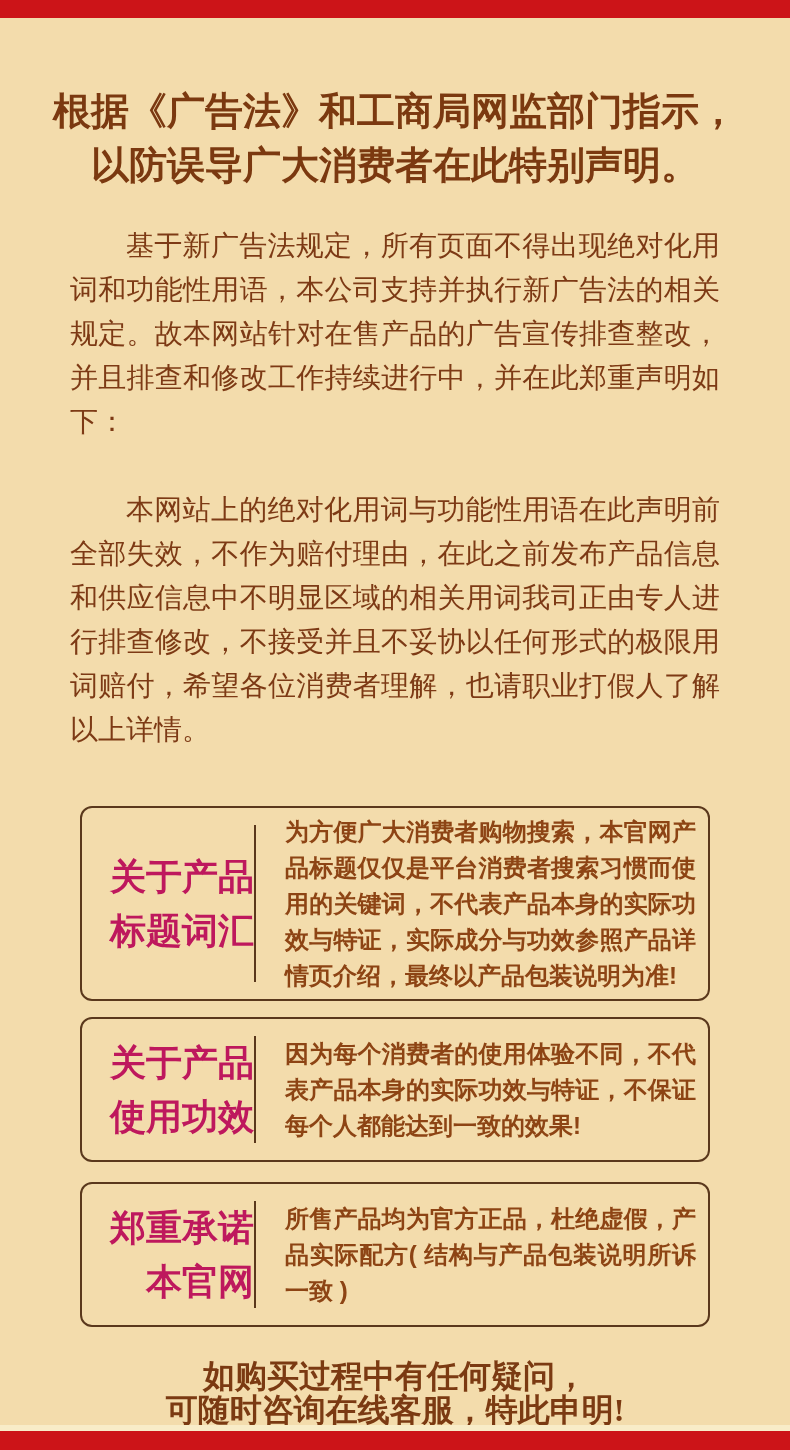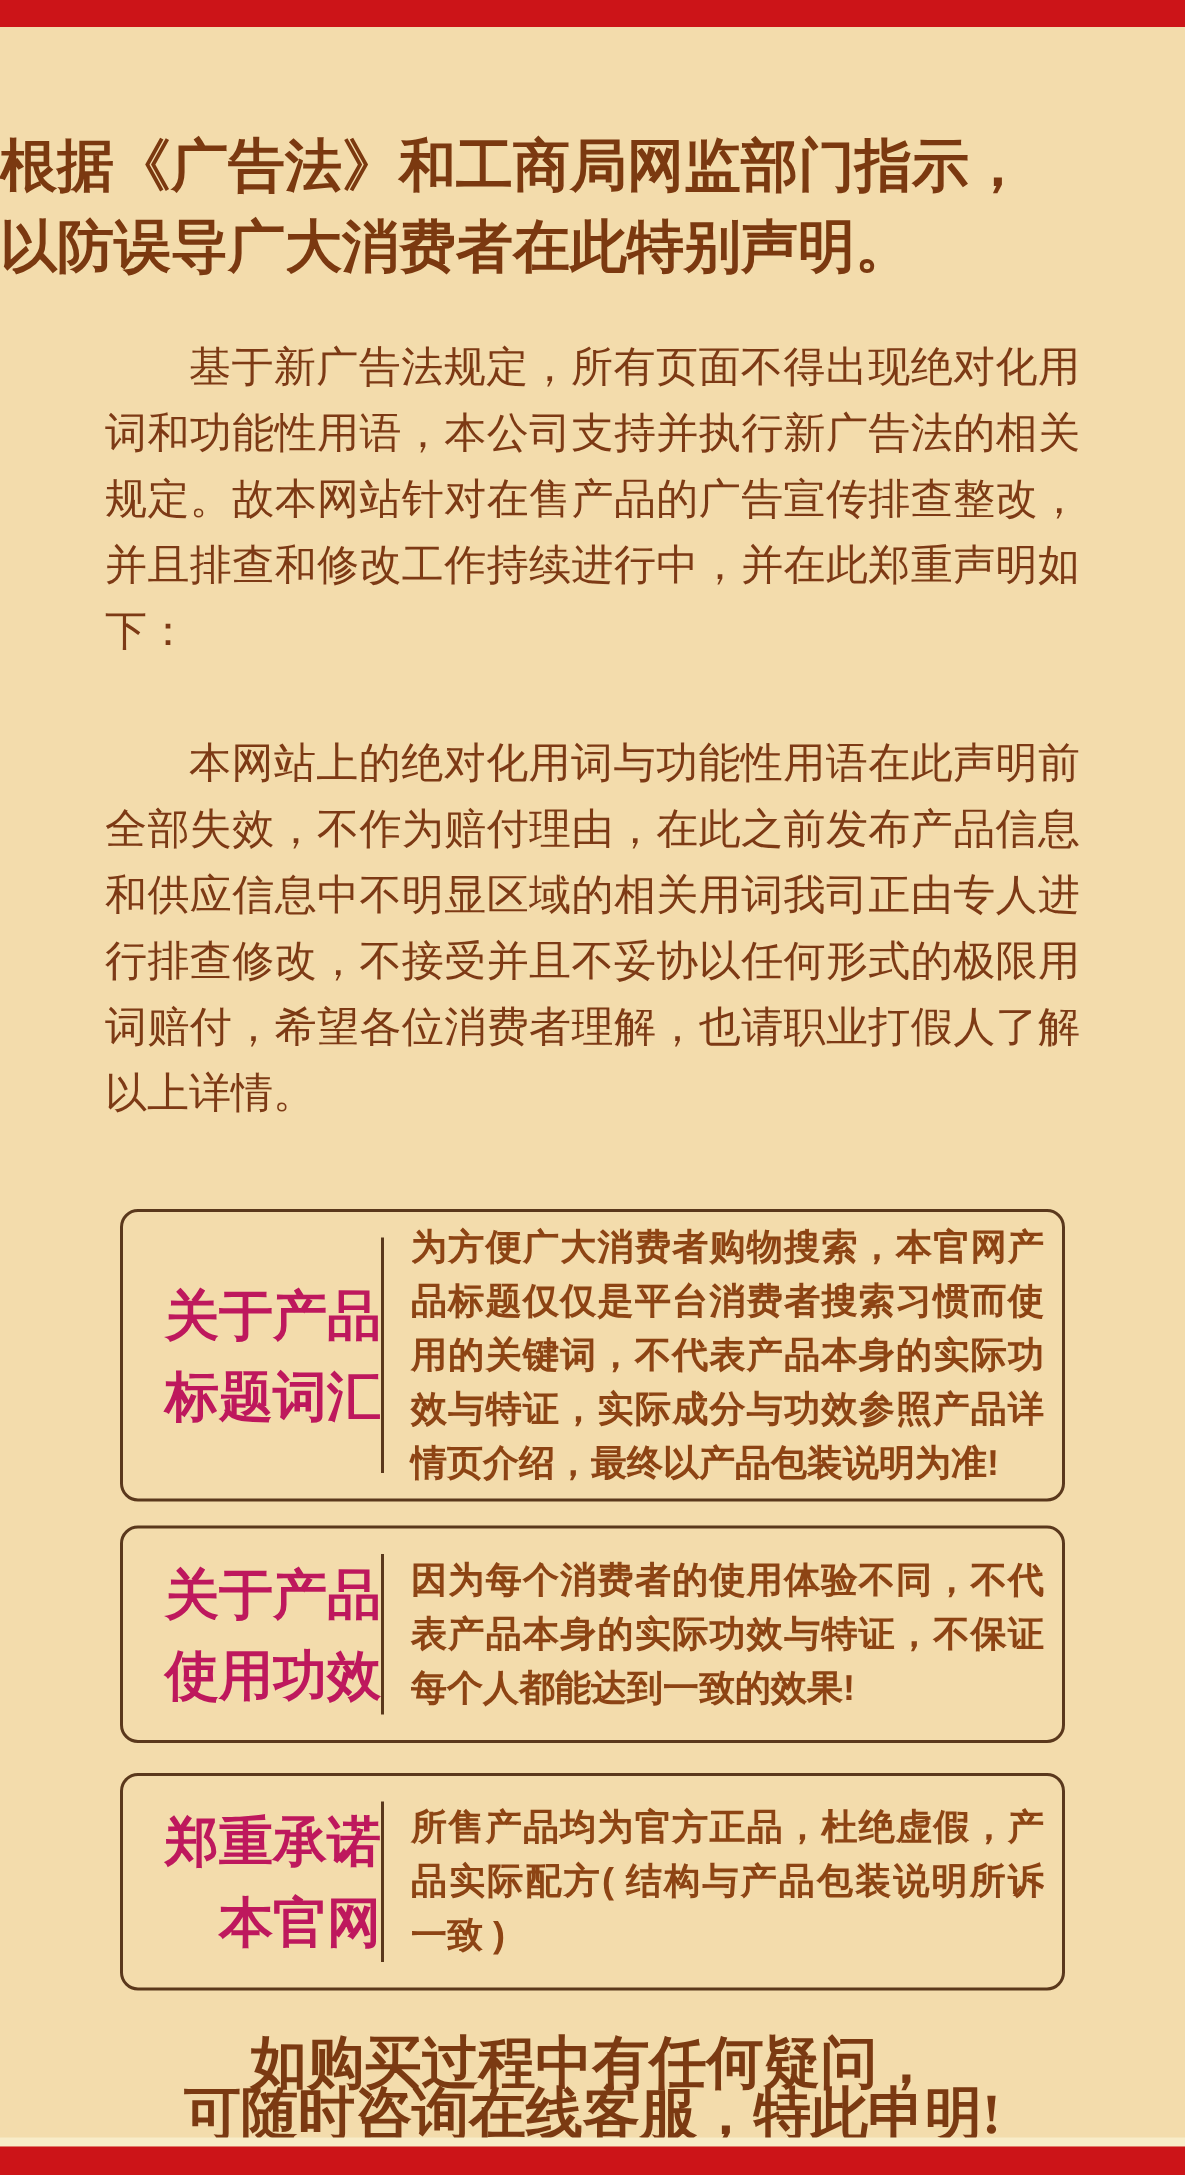--- a/index.html
+++ b/index.html
@@ -11,20 +11,21 @@
     overflow: hidden;
     font-family: "Liberation Serif", serif;
   }
   .top-bar {
     width: 100%;
     height: 18px;
     background: #cc1418;
   }
   .title {
     margin: 66px 0 0 0;
+    text-align: center;
     font-size: 38px;
     line-height: 54px;
     font-weight: bold;
     color: #7b3910;
     letter-spacing: 0px;
   }
   .para {
     width: 650px;
     margin: 0 auto;
     font-size: 28px;
@@ -59,32 +60,32 @@
     color: #be185d;
   }
   .box-divider {
     width: 2px;
     align-self: stretch;
     margin: 17px 0;
     background: #5a381c;
   }
   .box-content {
     flex: 1;
-    padding: 0 12px 0 18px;
+    padding: 0 12px 0 29px;
     font-family: "Liberation Sans", sans-serif;
     font-weight: bold;
     font-size: 24px;
     line-height: 36px;
     color: #8d4414;
     text-align: justify;
   }
   .footer-note {
     margin-top: 32px;
     text-align: center;
-    font-size: 38px;
+    font-size: 32px;
     line-height: 34px;
     font-weight: bold;
     color: #7b3a12;
   }
   .bottom-light-line {
     position: absolute;
     left: 0; right: 0;
     bottom: 19px;
     height: 6px;
     background: #f8ecc8;

